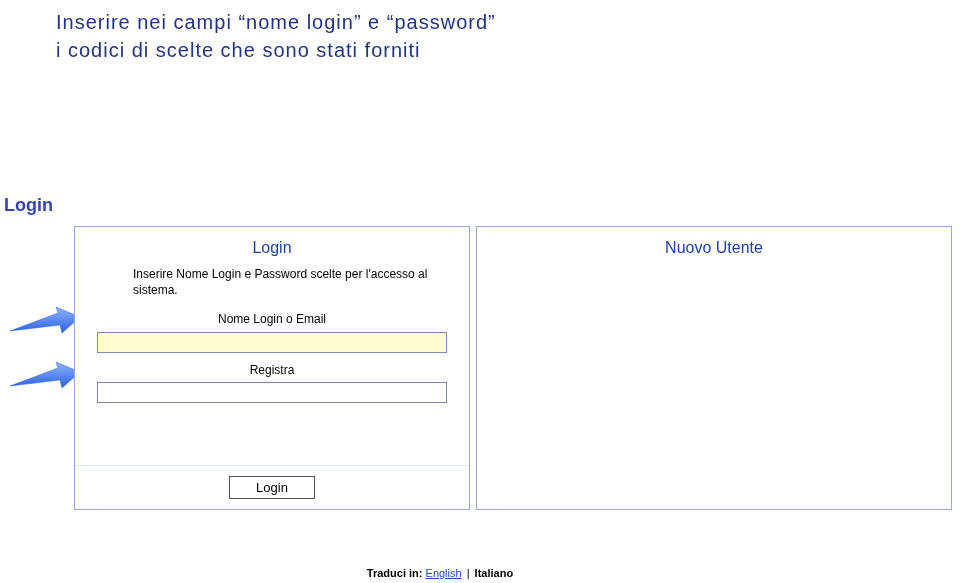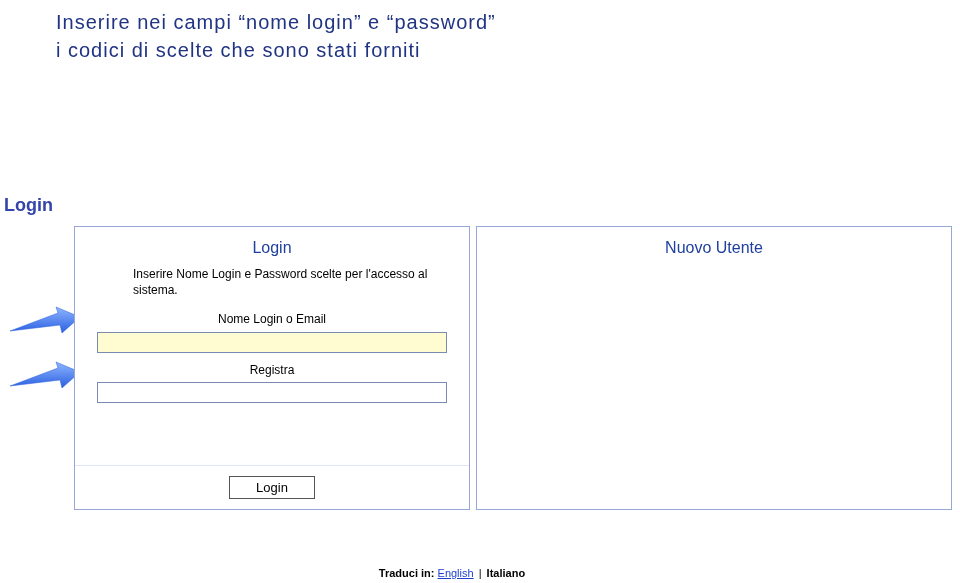--- a/index.html
+++ b/index.html
@@ -93,21 +93,21 @@
     position: absolute;
     width: 70px;
     height: 24px;
   }
   .arrow svg { display: block; }
   .arrow1 { top: 305px; left: 10px; }
   .arrow2 { top: 360px; left: 10px; }
   .translate-bar {
     position: absolute;
     bottom: 4px;
-    left: 12px;
+    left: 0;
     width: 880px;
     text-align: center;
     font-size: 11px;
   }
   .translate-bar .lbl { font-weight: bold; color: #000; }
   .translate-bar a {
     color: #2040d0;
     text-decoration: underline;
     cursor: pointer;
   }

